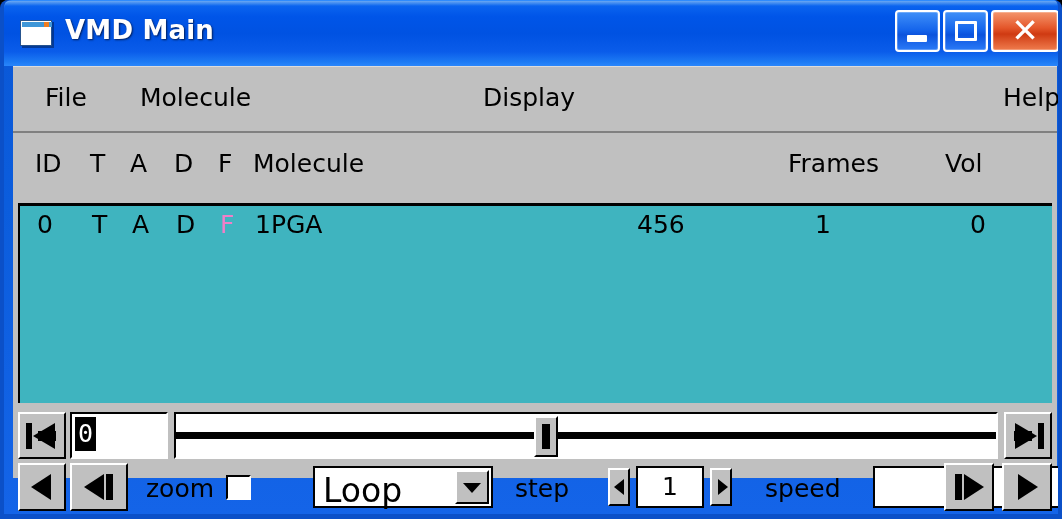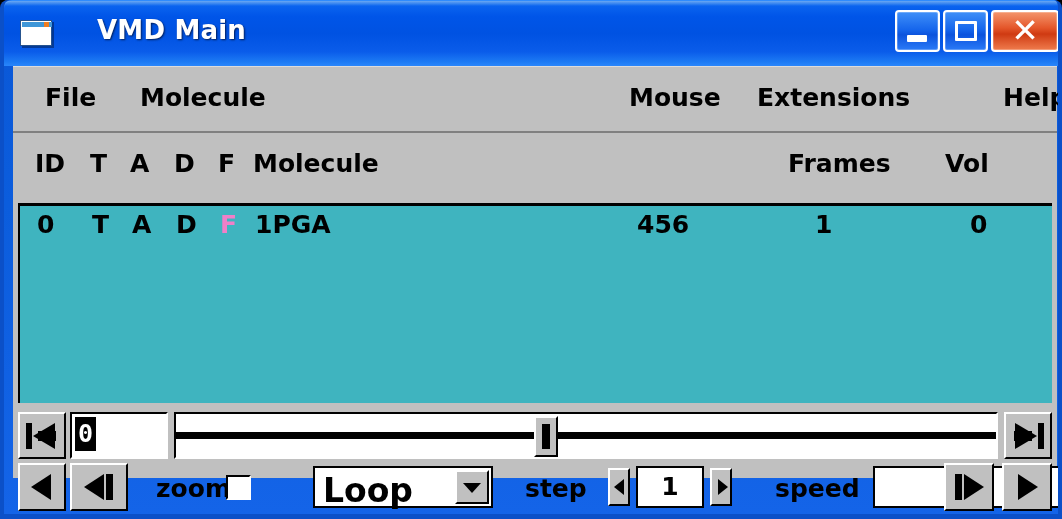--- a/index.html
+++ b/index.html
@@ -88,21 +88,20 @@
   .title-text {
     position: absolute;
     left: 61px; top: 14px;
     font-family: "DejaVu Sans", sans-serif;
     font-size: 26px;
     font-weight: bold;
     color: #ffffff;
     letter-spacing: .2px;
     text-shadow: 1px 1px 2px rgba(0,0,12,.65);
     white-space: nowrap;
-    margin-left: 32px;
   }
 
   
   .winbtns {
     position: absolute;
     right: 7px; top: 9px;
     height: 46px;
   }
   .winbtn {
     position: relative;
@@ -149,21 +148,20 @@
   
   .client {
     position: absolute;
     left: 9px;
     top: 66px;
     width: 1044px;
     height: 412px;
     background: #c0c0c0;
     box-sizing: border-box;
     border-top: 1px solid #dcdcdc;
-    font-weight: bold;
   }
 
   
   .menubar {
     position: absolute;
     left: 0; top: 0;
     width: 1044px;
     height: 66px;
     background: #c0c0c0;
     border-bottom: 2px solid #808080;
@@ -341,21 +339,20 @@
     top: 0;
     height: 48px;
   }
   .clabel {
     position: absolute;
     top: 11px;
     font-family: "DejaVu Sans", sans-serif;
     font-size: 25px;
     color: #000000;
     white-space: nowrap;
-    margin-left: 10px;
   }
 
   .checkbox {
     position: absolute;
     top: 12px;
     width: 25px; height: 25px;
     background: #ffffff;
     border-top: 2px solid #000000;
     border-left: 2px solid #000000;
     border-right: 2px solid #ffffff;
@@ -473,22 +470,21 @@
         <span class="glyph-close">✕</span>
       </div>
     </div>
   </div>
 
   <div class="client">
 
     <div class="menubar">
       <div class="menu-item" style="left:32px">File</div>
       <div class="menu-item" style="left:127px">Molecule</div>
-      <div class="menu-item" style="left:616px">Mouse</div>
-      <div class="menu-item" style="left:744px">Extensions</div>
+      <div class="menu-item" style="left:470px">Display</div>
       <div class="menu-item" style="left:990px">Help</div>
     </div>
 
     <div class="colhead">
       <div class="ch" style="left:22px">ID</div>
       <div class="ch" style="left:77px">T</div>
       <div class="ch" style="left:117px">A</div>
       <div class="ch" style="left:161px">D</div>
       <div class="ch" style="left:205px">F</div>
       <div class="ch" style="left:240px">Molecule</div>

